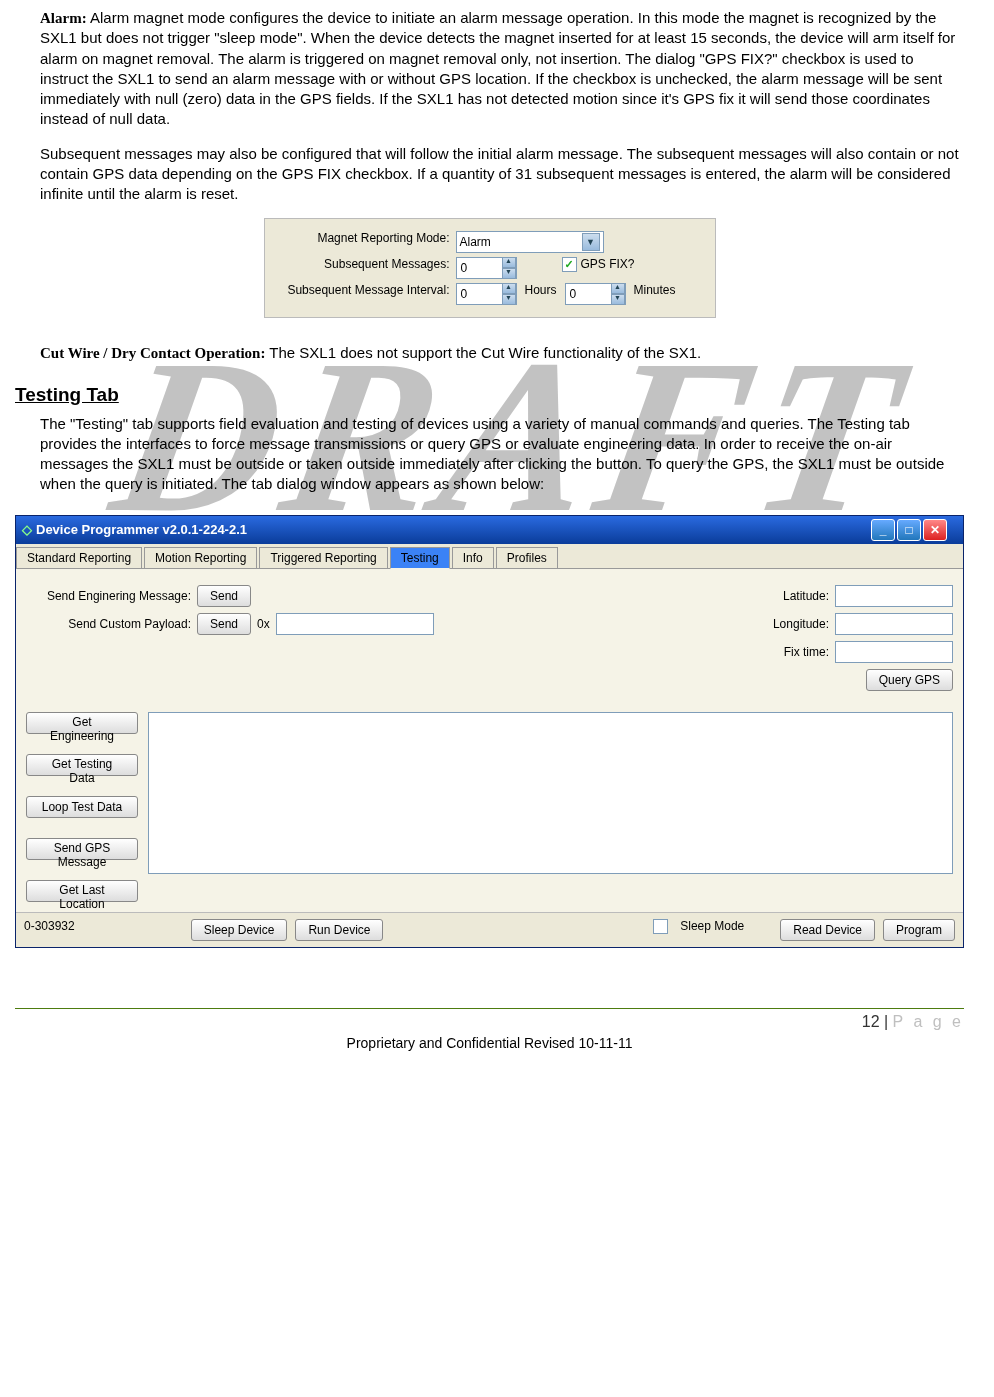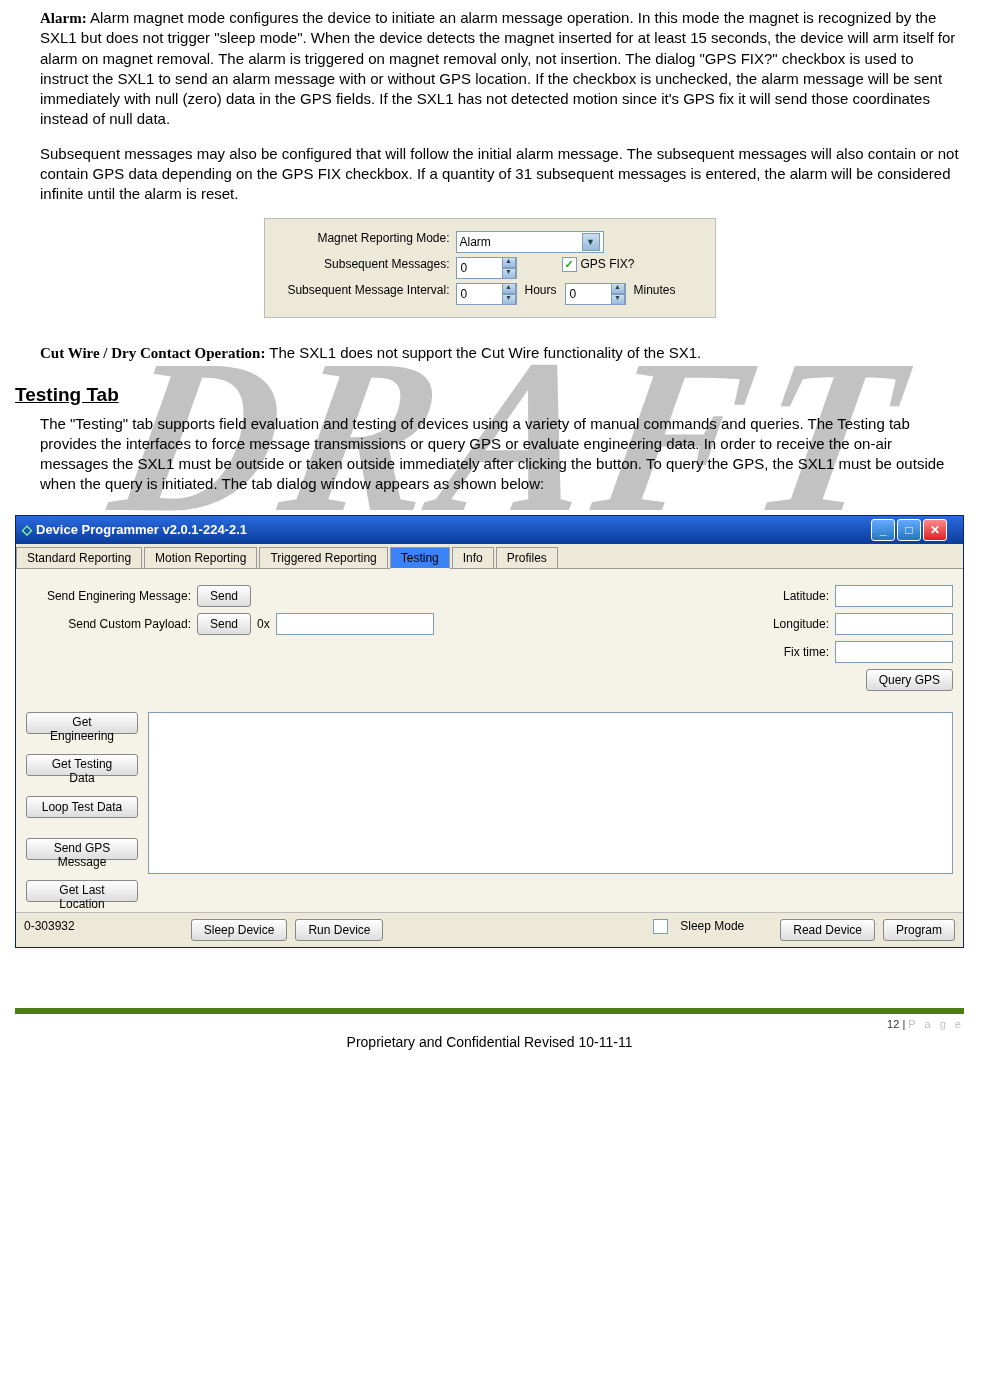--- a/index.html
+++ b/index.html
@@ -238,25 +238,25 @@
   .statusbar {
     border-top: 1px solid #bbb;
     background: #ece9d8;
     padding: 6px 8px;
     display: flex;
     align-items: flex-start;
     gap: 8px;
   }
   .statusbar .grow { flex: 1; }
   .footer {
-    border-top: 6px solid #4d7c0f;
+    border-top: 1px solid #4d7c0f;
     margin-top: 60px;
     padding-top: 4px;
     text-align: right;
-    font-size: 11px;
+    font-size: 16px;
     color: #333;
   }
   .footer .pg {
     color: #bfbfbf;
     letter-spacing: 3px;
   }
   .footer-center {
     text-align: center;
     font-size: 14px;
     padding-top: 4px;

